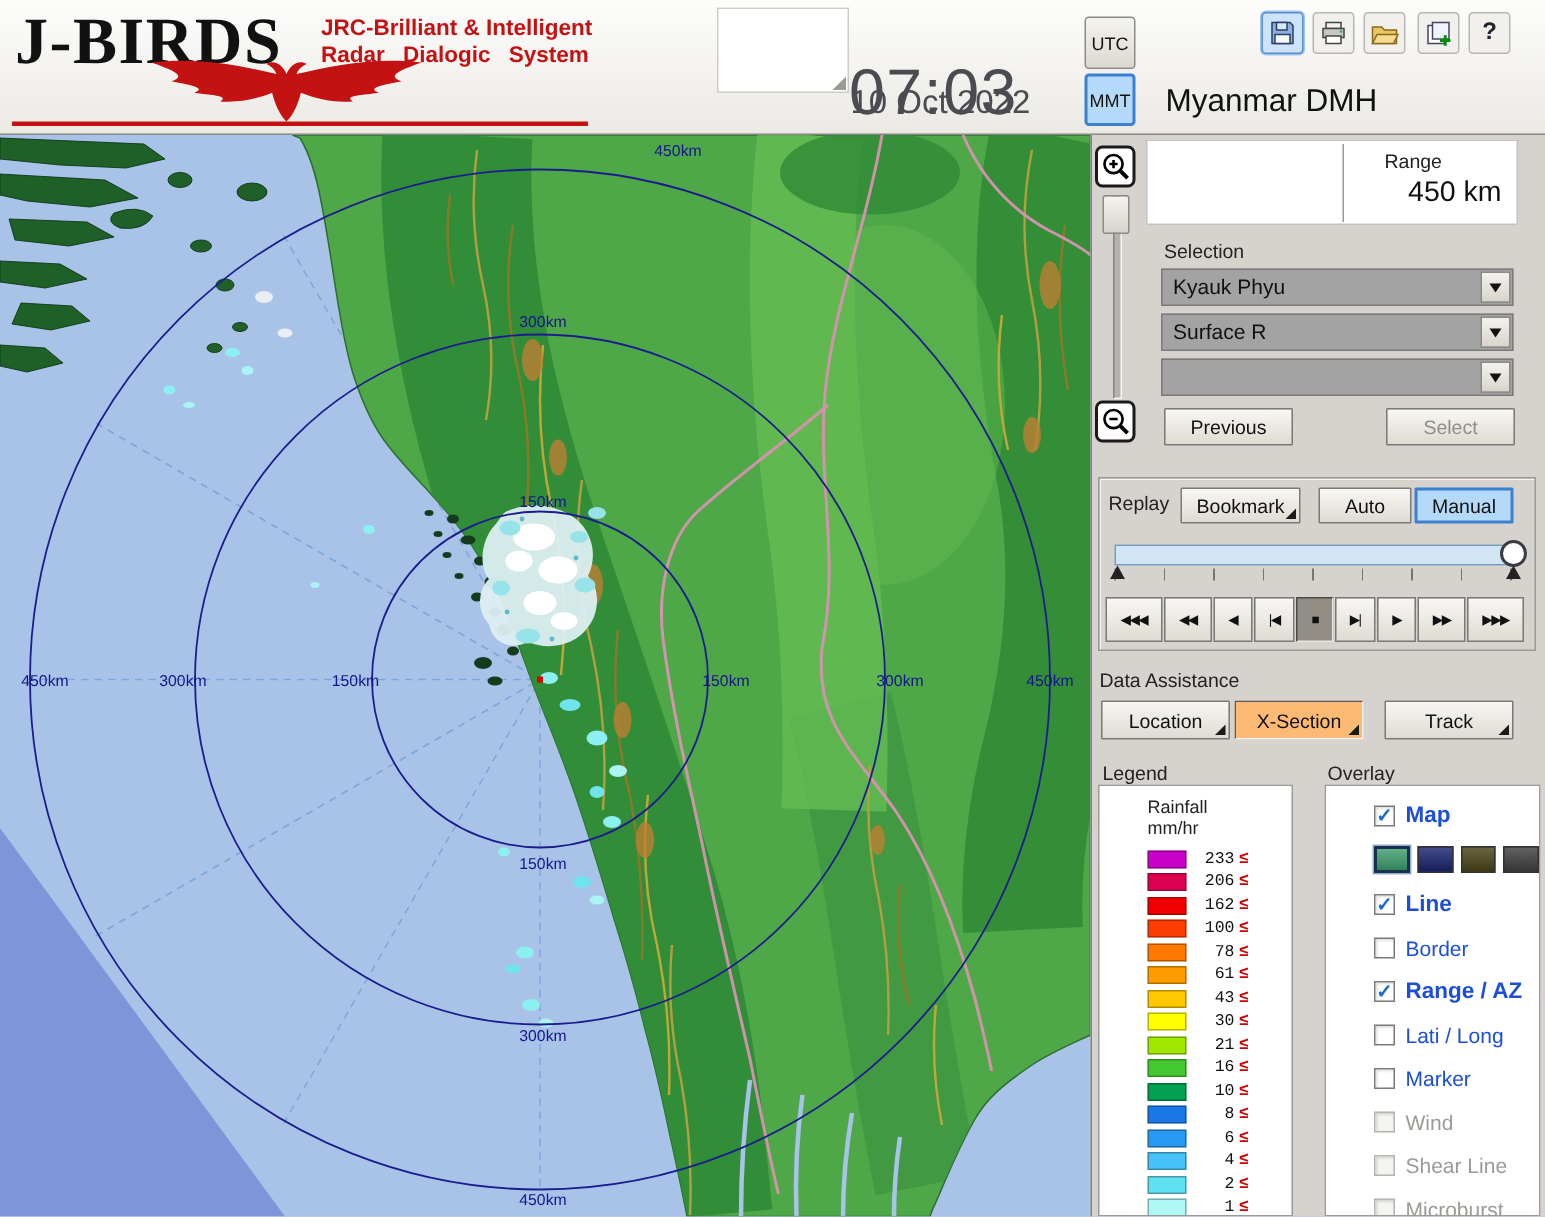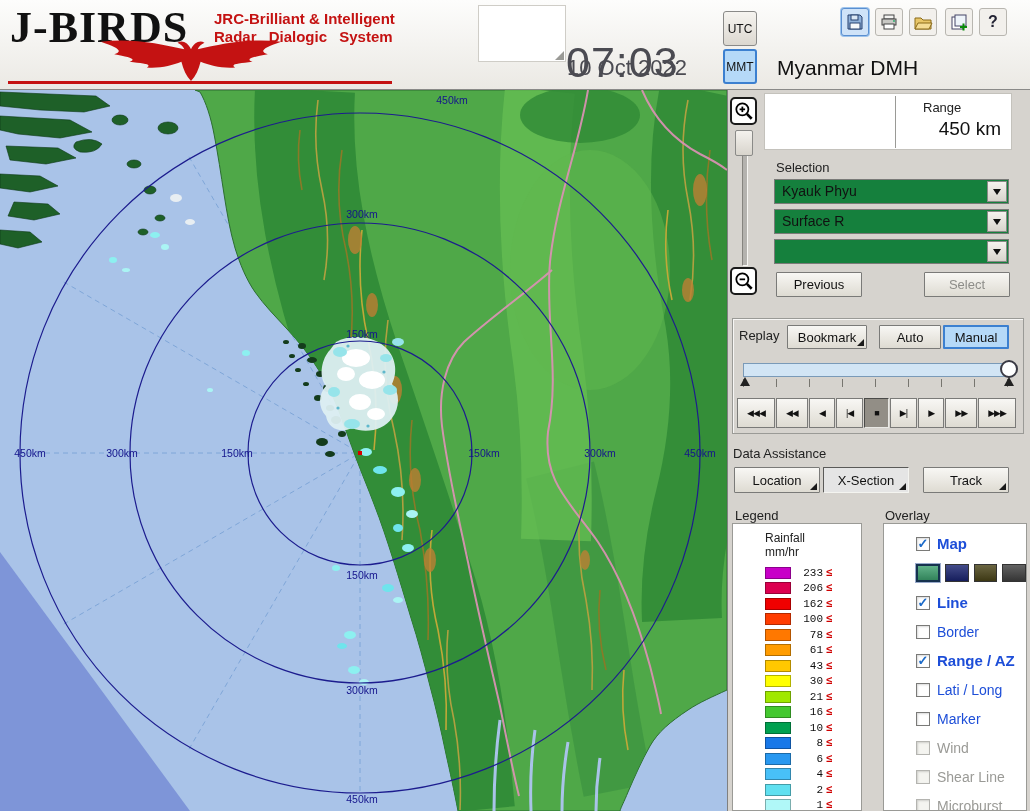--- a/index.html
+++ b/index.html
@@ -51,32 +51,32 @@
                  border:1px solid; border-color:#86847f #f6f5f2 #f6f5f2 #86847f; }
   .zoom-handle { position:absolute; left:7px; top:40px; width:18px; height:26px;
                  background:linear-gradient(#f4f2ee,#d8d4cc); border:1px solid #8a8a88; border-radius:2px; cursor:grab; }
 
   .range-strip { position:absolute; left:36px; top:3px; width:248px; height:57px; background:#fff; border:1px solid #c4c2bc; }
   .range-divider { position:absolute; left:130px; top:2px; width:1px; height:52px; background:#9a9a96; }
   .range-label { position:absolute; left:158px; top:6px; font-size:13px; color:#222; }
   .range-value { position:absolute; right:10px; top:24px; font-size:19px; color:#111; }
 
   .sec-label { position:absolute; font-size:13px; color:#222; }
-  .combo { position:absolute; left:46px; width:235px; height:25px; background:#15803d; border:1px solid #7a7a78; }
+  .combo { position:absolute; left:46px; width:235px; height:25px; background:#a3a3a3; border:1px solid #7a7a78; }
   .combo-value { position:absolute; left:7px; top:3px; font-size:14px; color:#111; }
   .combo-arrow { position:absolute; right:1px; top:1px; width:20px; height:21px;
                  background:linear-gradient(#f4f2ee,#d8d4cc); border:1px solid #8a8a88; cursor:pointer;
                  display:flex; align-items:center; justify-content:center; }
   .combo-arrow::after { content:""; width:0; height:0; border-left:4px solid transparent;
                         border-right:4px solid transparent; border-top:6px solid #111; }
 
   .btn { background:linear-gradient(#f8f7f4,#dedbd2); border:1px solid #7a7a78; border-radius:1px;
          font-size:13px; color:#111; cursor:pointer; font-family:inherit; position:absolute; }
   .btn.disabled { color:#8d8d89; cursor:default; }
-  .btn.pressed { background:#e5e5e5; border-color:#5a5a58 #f4f4f0 #f4f4f0 #5a5a58; }
+  .btn.pressed { background:#fdba74; border-color:#5a5a58 #f4f4f0 #f4f4f0 #5a5a58; }
   .btn.selected-blue { background:var(--highlight-bg,#b5d9f8); border:2px solid var(--highlight-border,#3c80d0); }
   .menu-corner::after { content:""; position:absolute; right:2px; bottom:2px; width:0; height:0;
                         border-left:7px solid transparent; border-bottom:7px solid #1a1a1a; }
 
   .groupbox { position:absolute; border:1px solid #9a9a96; box-shadow:inset 1px 1px 0 rgba(255,255,255,.8); }
 
   .replay-track { position:absolute; left:10px; top:44px; width:268px; height:14px; background:#d2e5f5;
                   border:1px solid #7a9ab8; cursor:pointer; }
   .replay-thumb { position:absolute; right:-8px; top:-4px; width:18px; height:18px; border-radius:50%;
                   background:#fff; border:2px solid #3a3a44; cursor:grab; }

